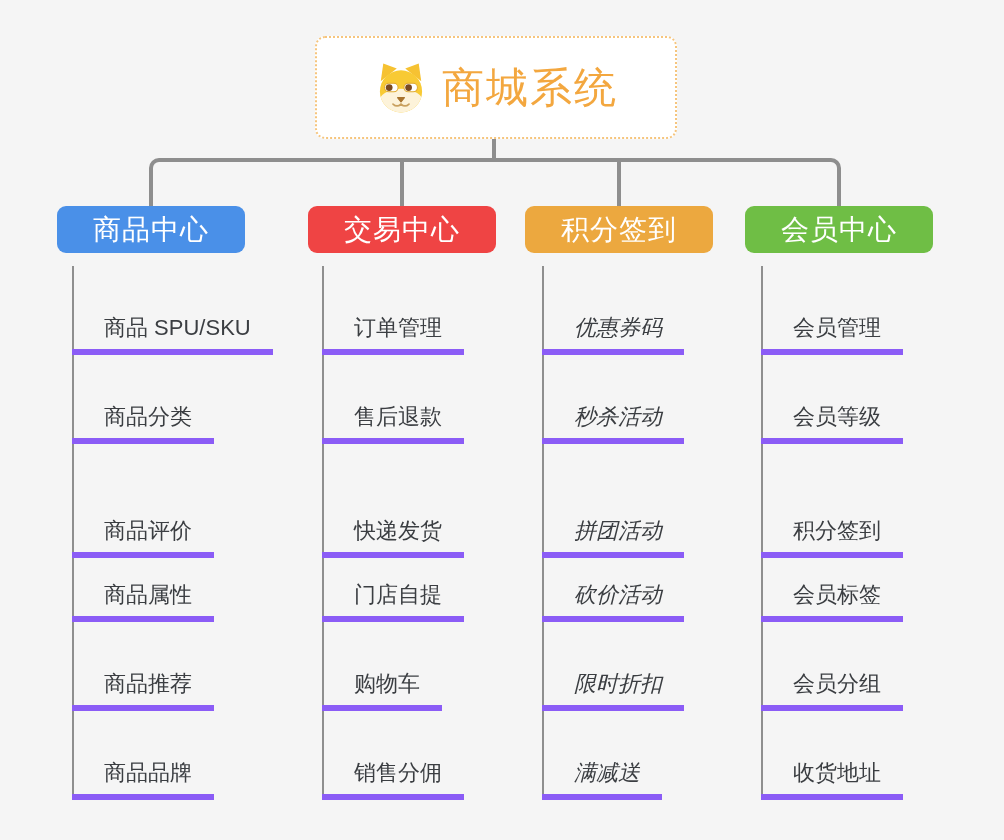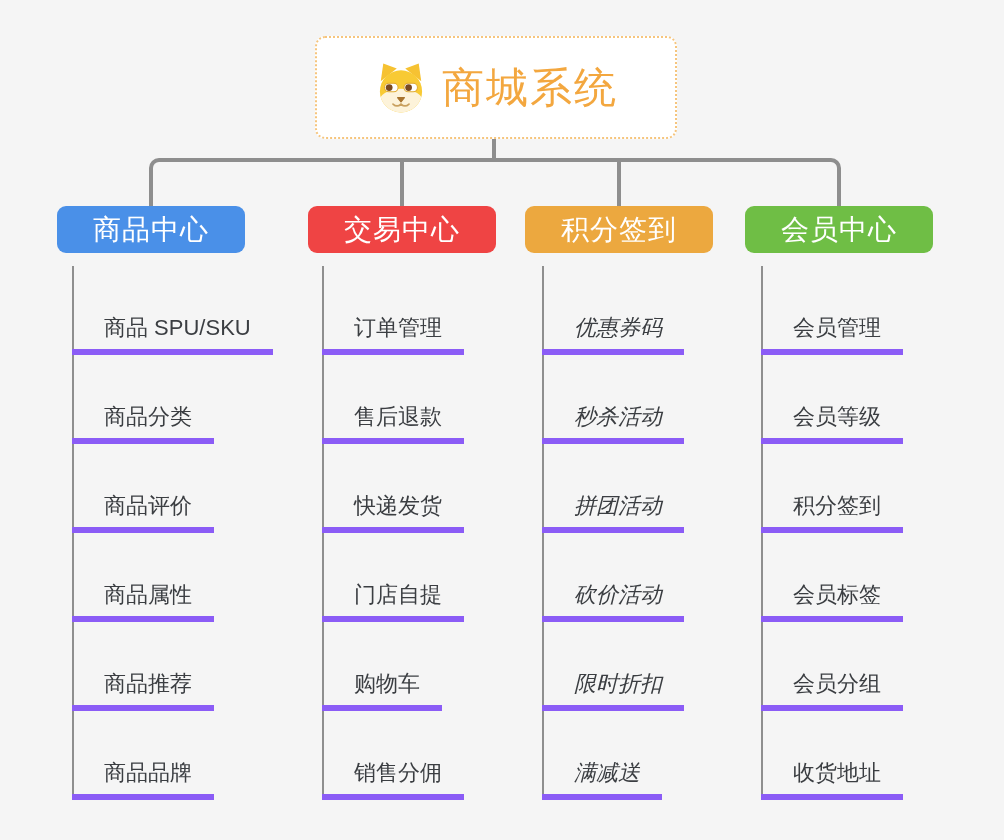--- a/index.html
+++ b/index.html
@@ -89,21 +89,21 @@
     display: flex;
     align-items: flex-end;
     padding: 0 22px 6px 32px;
     border-bottom: 6px solid #8b5cf6;
     font-size: 22px;
     color: #3b3e42;
     white-space: nowrap;
     z-index: 2;
   }
   .c0 { left: 72px; } .c1 { left: 322px; } .c2 { left: 542px; font-style: italic; } .c3 { left: 761px; }
-  .r0 { top: 311px; } .r1 { top: 400px; } .r2 { top: 489px; }
+  .r0 { top: 311px; } .r1 { top: 400px; } .r2 { top: 514px; }
   .r3 { top: 578px; } .r4 { top: 667px; } .r5 { top: 756px; }
 </style>
 </head>
 <body>
 
 <div class="canvas" style="background-color: rgb(245, 245, 245);">
 
   <div class="root-node">
     <span>
       <svg class="dog-icon" viewBox="0 0 64 64" aria-hidden="true">

